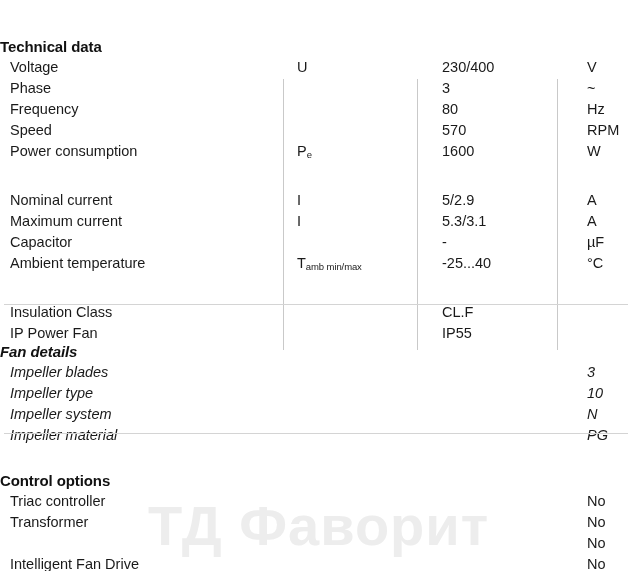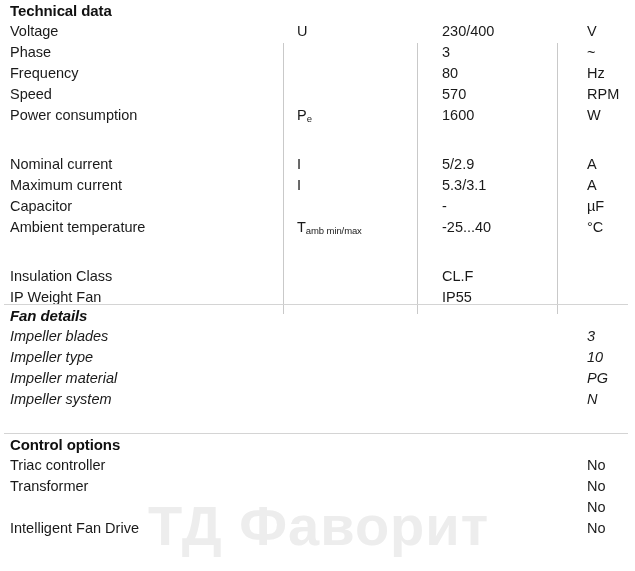--- a/index.html
+++ b/index.html
@@ -53,24 +53,24 @@
     width: 624px;
     height: 1px;
     background: #d4d4d4;
     top: -1px;
   }
 
   .section-title {
     font-size: 15px;
     font-weight: bold;
     color: #111111;
-    padding-left: 10px;
     height: 21px;
     line-height: 21px;
     letter-spacing: -0.1px;
+    margin-top: 36px;
   }
 
   .rows {
     position: relative;
   }
 
   .row {
     position: relative;
     height: 21px;
     line-height: 21px;
@@ -205,21 +205,21 @@
       </div>
 
       <div class="row gap-before">
         <span class="c-label">Insulation Class</span>
         <span class="c-symbol"><span></span><span class="sub"></span></span>
         <span class="c-value">CL.F</span>
         <span class="c-unit"></span>
       </div>
 
       <div class="row">
-        <span class="c-label">IP Weight Fan</span>
+        <span class="c-label">IP Power Fan</span>
         <span class="c-symbol"><span></span><span class="sub"></span></span>
         <span class="c-value">IP55</span>
         <span class="c-unit"></span>
       </div>
 
     </div>
   </div>
 
   <div class="section" id="section-fan">
     <div class="rule"></div>
@@ -228,26 +228,26 @@
     <div class="rows">
       <div class="row">
         <span class="c-label">Impeller blades</span>
         <span class="c-right">3</span>
       </div>
       <div class="row">
         <span class="c-label">Impeller type</span>
         <span class="c-right">10</span>
       </div>
       <div class="row">
+        <span class="c-label">Impeller system</span>
+        <span class="c-right">N</span>
+      </div>
+      <div class="row">
         <span class="c-label">Impeller material</span>
         <span class="c-right">PG</span>
-      </div>
-      <div class="row">
-        <span class="c-label">Impeller system</span>
-        <span class="c-right">N</span>
       </div>
     </div>
   </div>
 
   <div class="section" id="section-control">
     <div class="rule"></div>
     <div class="section-title">Control options</div>
 
     <div class="rows">
       <div class="row">

